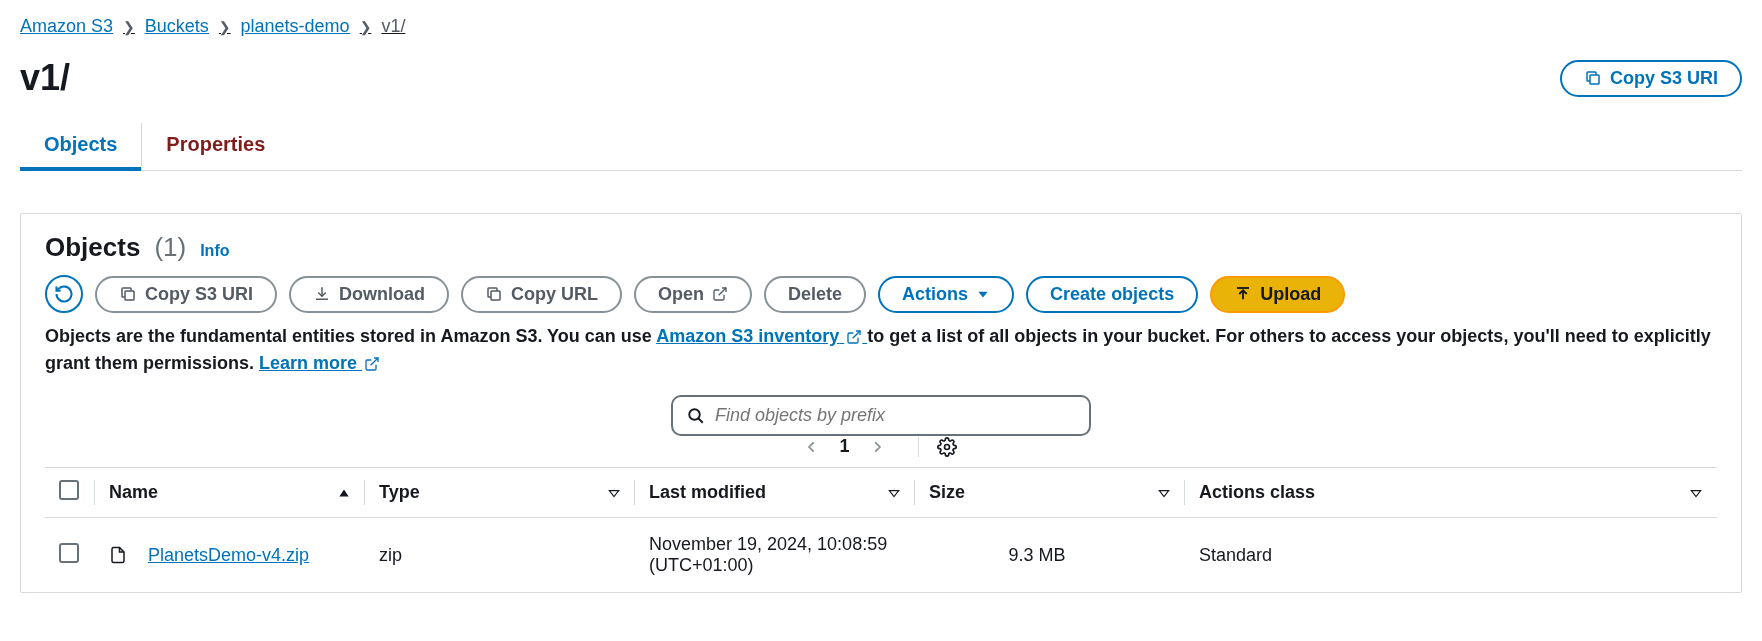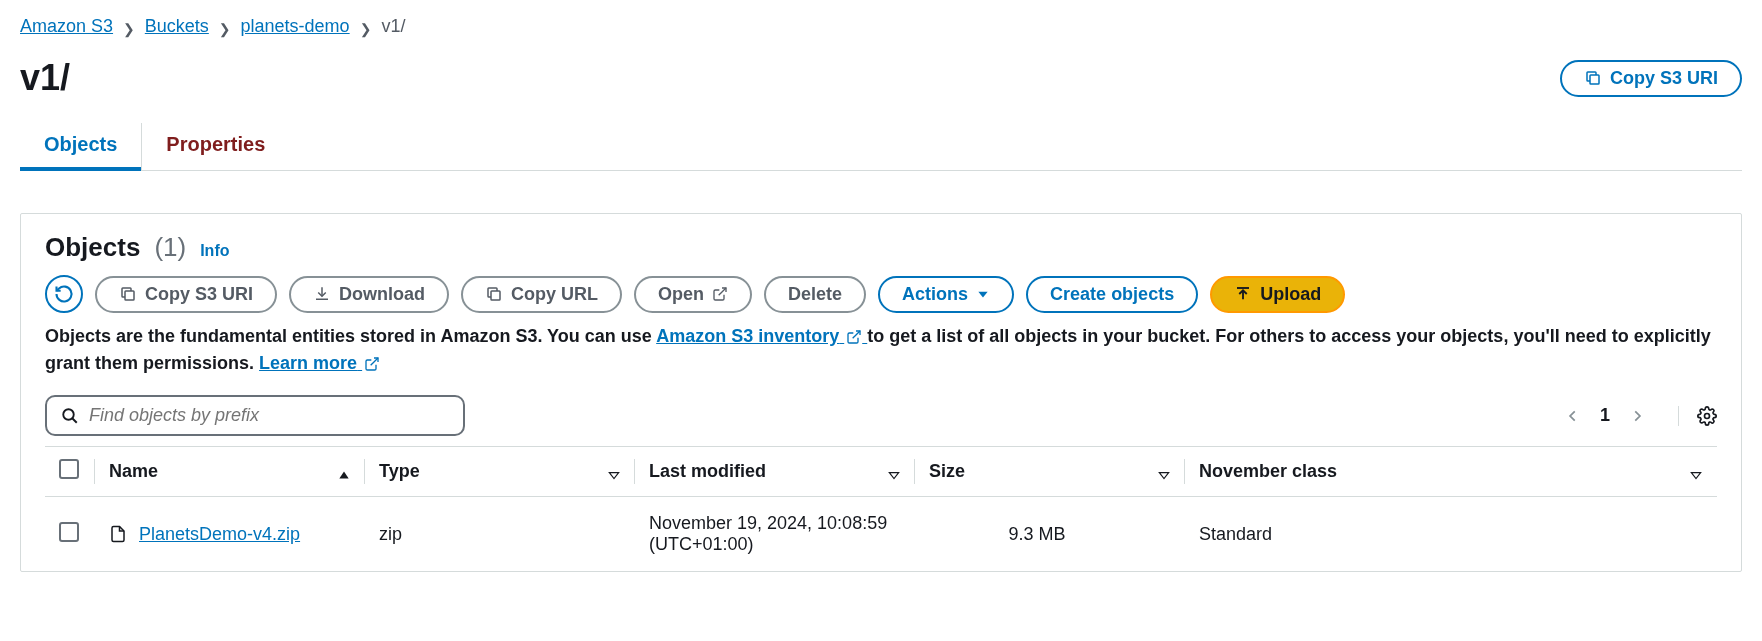--- a/index.html
+++ b/index.html
@@ -11,24 +11,25 @@
     body {
       background: #fff;
       color: #16191f;
       padding: 16px 20px;
     }
     a { color: #0073bb; text-decoration: none; }
 
     
     .breadcrumb {
       display: flex;
-      align-items: flex-end;
+      align-items: center;
       gap: 10px;
       font-size: 18px;
       margin-bottom: 20px;
+      text-decoration: underline;
     }
     .breadcrumb .crumb-link {
       color: #0073bb;
       text-decoration: underline;
       cursor: pointer;
     }
     .breadcrumb .crumb-current {
       color: #545b64;
     }
     .breadcrumb .chevron {
@@ -162,20 +163,21 @@
       color: #0073bb;
       text-decoration: underline;
       cursor: pointer;
     }
 
     .search-pager-row {
       display: flex;
       justify-content: space-between;
       align-items: center;
       margin-bottom: 10px;
+      flex-direction: column;
     }
     .search-box {
       display: flex;
       align-items: center;
       gap: 10px;
       border: 2px solid #687078;
       border-radius: 10px;
       padding: 8px 14px;
       width: 420px;
     }
@@ -209,21 +211,21 @@
       text-align: left;
       font-size: 18px;
       font-weight: 700;
       padding: 12px 14px;
       border-top: 1px solid #d5dbdb;
       border-bottom: 1px solid #d5dbdb;
       position: relative;
     }
     thead th .col-inner {
       display: flex;
-      align-items: flex-end;
+      align-items: center;
       justify-content: space-between;
       gap: 10px;
     }
     thead th .divider {
       position: absolute;
       right: 0; top: 25%; bottom: 25%;
       width: 1px;
       background: #d5dbdb;
     }
     tbody td {
@@ -235,21 +237,21 @@
       width: 20px;
       height: 20px;
       border: 2px solid #687078;
       border-radius: 3px;
       display: inline-block;
       cursor: pointer;
     }
     .file-name {
       display: flex;
       align-items: center;
-      gap: 12px;
+      gap: 21px;
     }
     .file-name a { text-decoration: underline; }
 
     .sort-icon, .filter-icon {
       color: #16191f;
     }
     svg { display: block; }
   </style>
 </head>
 <body>
@@ -455,21 +457,21 @@
             <span class="filter-icon">
                 <svg width="14" height="14" viewBox="0 0 24 24" fill="none" stroke="currentColor" stroke-width="2">
                   <polygon points="4 8 20 8 12 18"></polygon>
                 </svg>
               </span>
           </div>
           <span class="divider"></span>
         </th>
         <th>
           <div class="col-inner">
-            <span>November class</span>
+            <span>Actions class</span>
             <span class="filter-icon">
                 <svg width="14" height="14" viewBox="0 0 24 24" fill="none" stroke="currentColor" stroke-width="2">
                   <polygon points="4 8 20 8 12 18"></polygon>
                 </svg>
               </span>
           </div>
         </th>
       </tr>
     </thead>
     <tbody>

